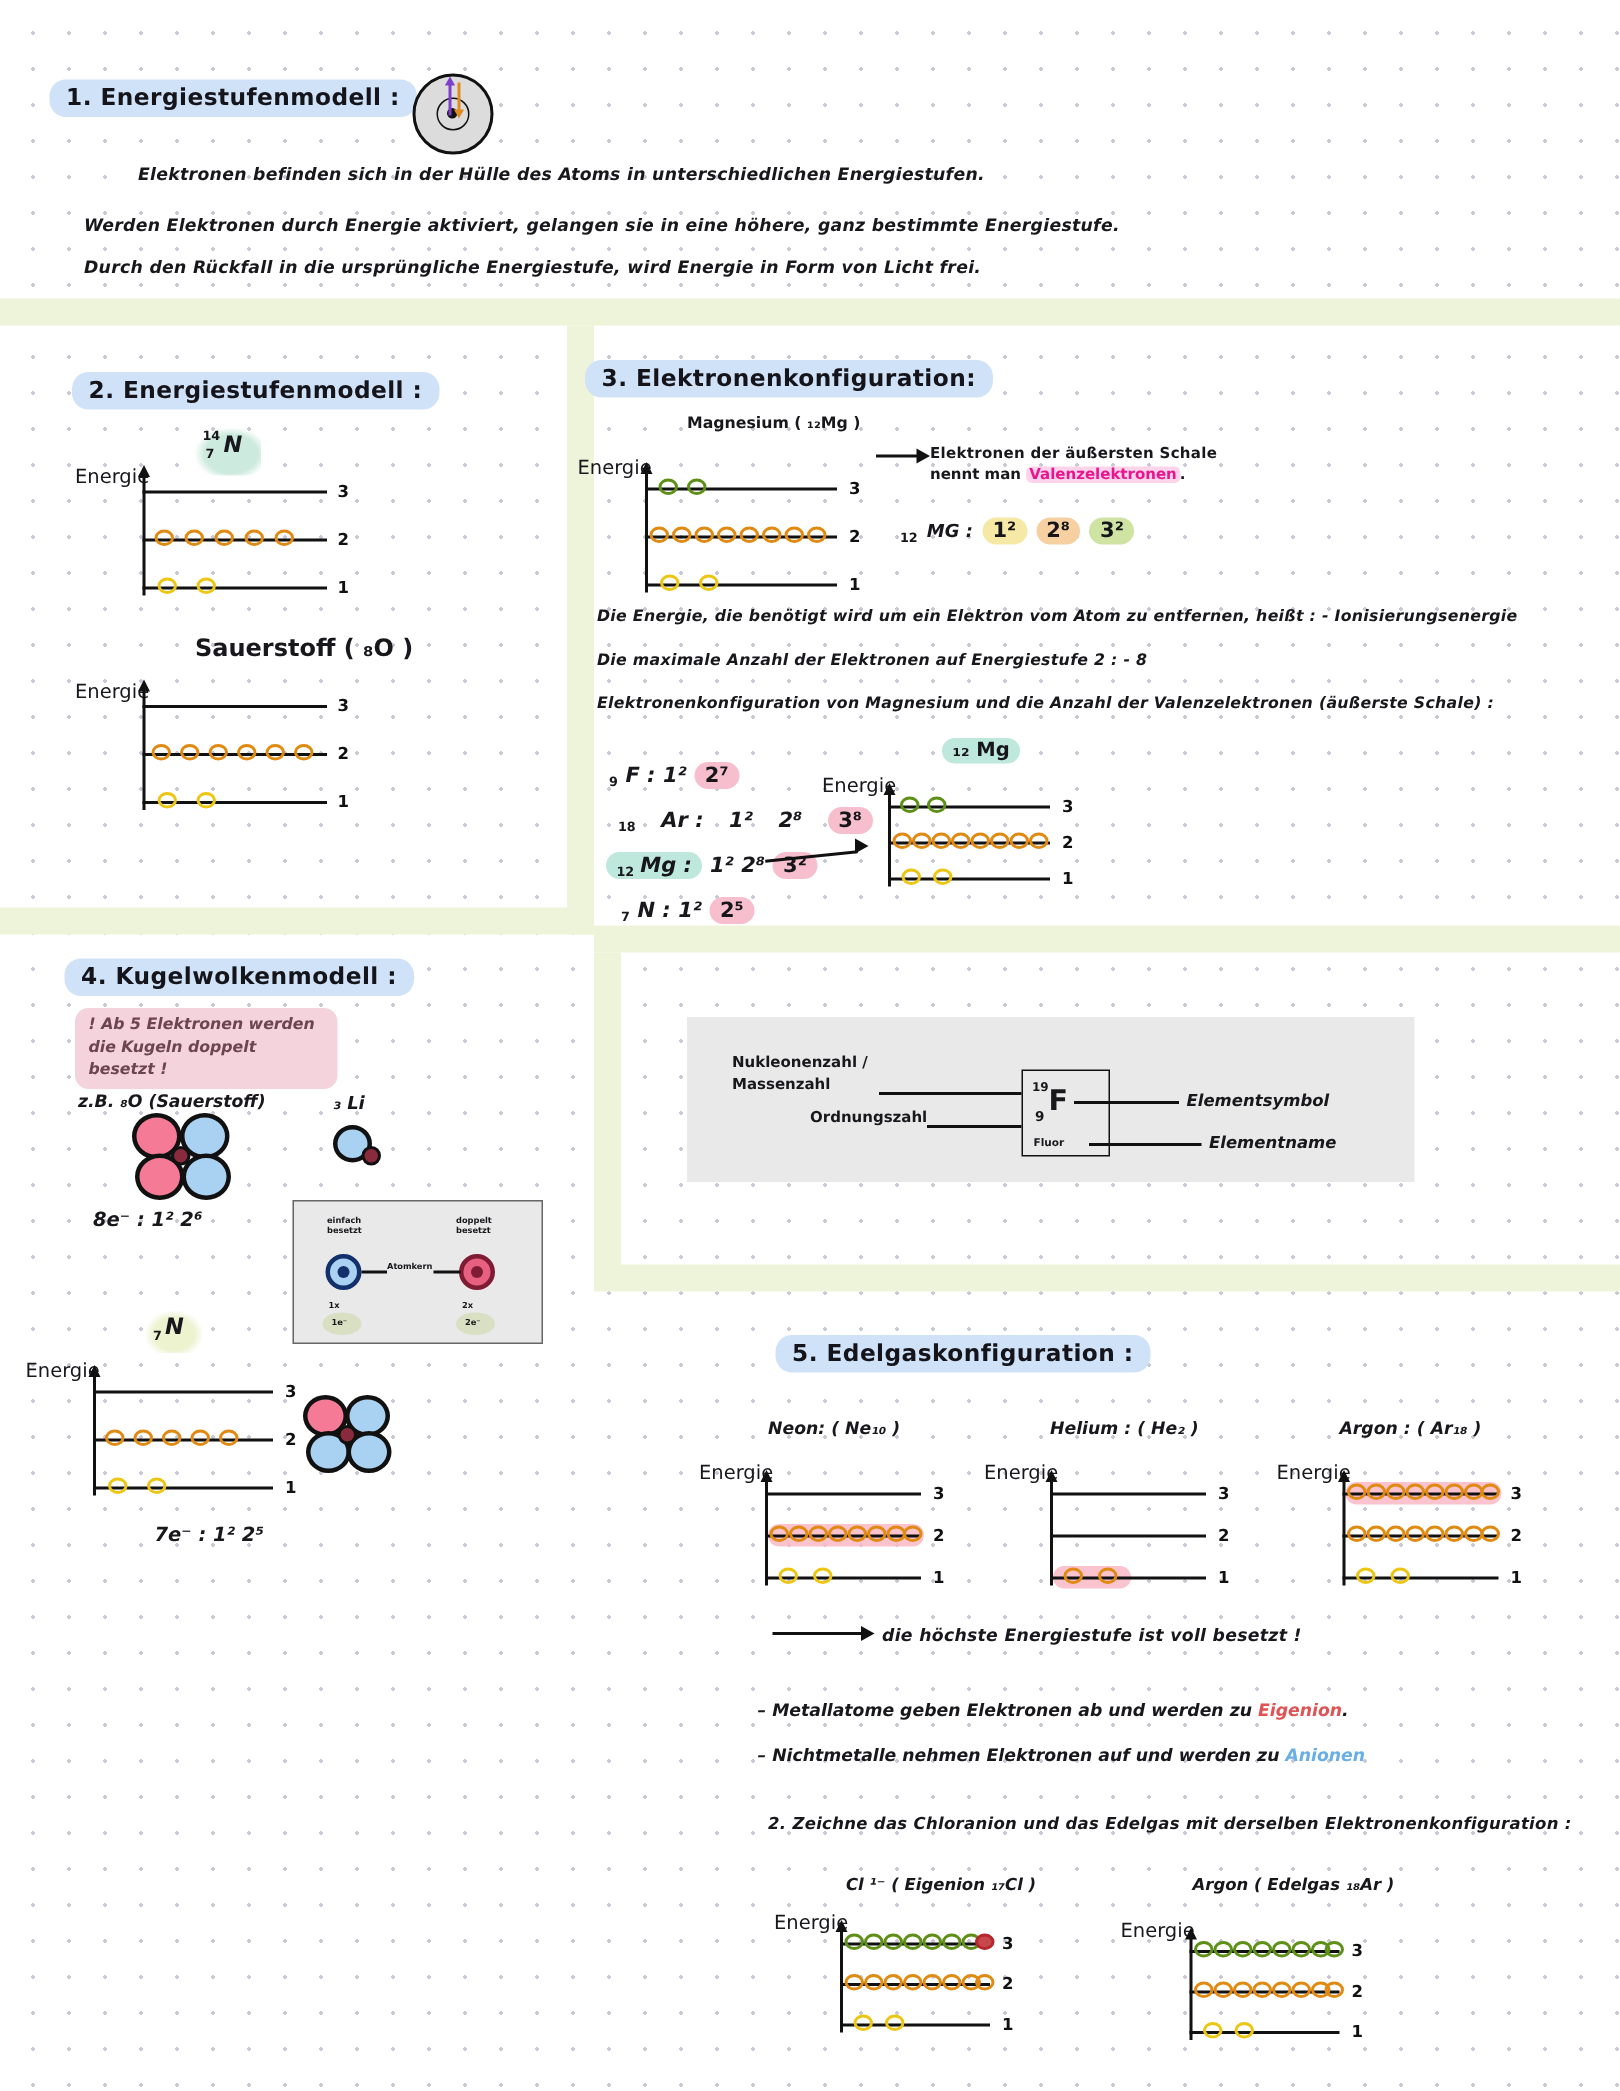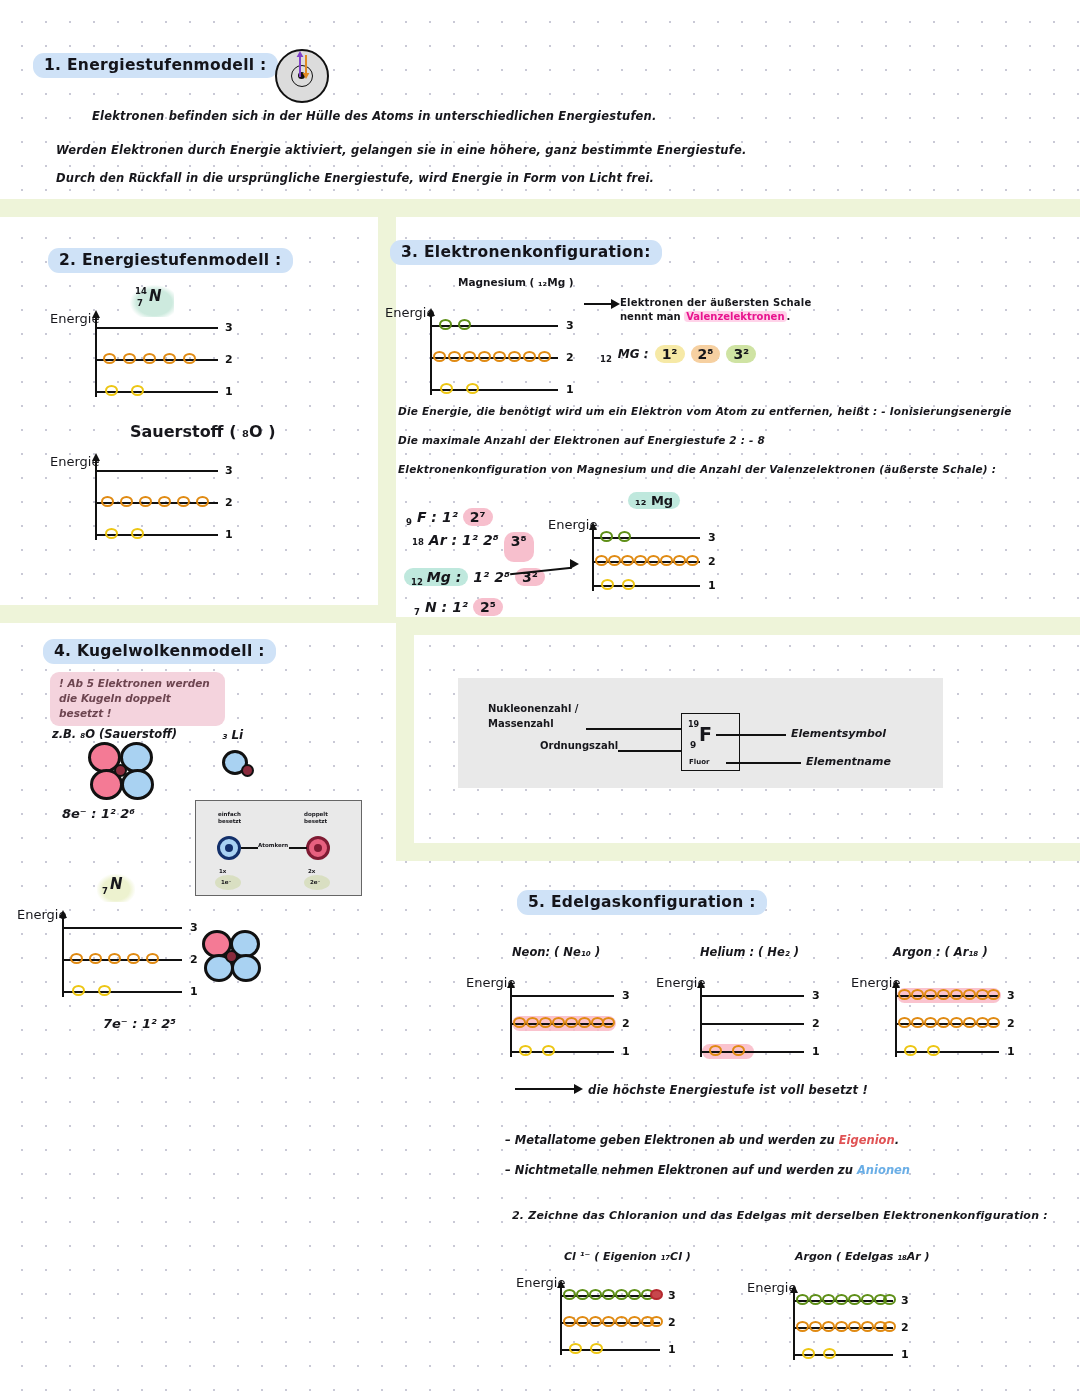--- a/index.html
+++ b/index.html
@@ -215,21 +215,21 @@
 <div class="ptext" style="left:398px;top:434px;font-size:10.5px;">Die maximale Anzahl der Elektronen auf Energiestufe 2 : - 8</div>
 <div class="ptext" style="left:398px;top:463px;font-size:10.5px;">Elektronenkonfiguration von Magnesium und die Anzahl der Valenzelektronen (äußerste Schale) :</div>
 
 <div style="position:absolute;left:398px;top:502px;">
   <div style="position:relative;height:30px;padding-left:8px;display:flex;align-items:center;gap:5px;">
     <span class="tiny" style="position:relative;top:5px;">9</span>
     <span class="lbl" style="position:relative;font-size:14px;font-style:italic;">F :</span>
     <span class="lbl" style="position:relative;font-size:14px;font-style:italic;">1²</span>
     <span class="hlpill hl-pink" style="position:relative;font-size:14px;">2⁷</span>
   </div>
-  <div style="position:relative;height:30px;padding-left:14px;display:flex;gap:5px;">
+  <div style="position:relative;height:30px;padding-left:14px;display:flex;align-items:center;gap:17px;">
     <span class="tiny" style="position:relative;top:5px;">18</span>
     <span class="lbl" style="position:relative;font-size:14px;font-style:italic;">Ar :</span>
     <span class="lbl" style="position:relative;font-size:14px;font-style:italic;">1²</span>
     <span class="lbl" style="position:relative;font-size:14px;font-style:italic;">2⁸</span>
     <span class="hlpill hl-pink" style="position:relative;font-size:14px;">3⁸</span>
   </div>
   <div style="position:relative;height:30px;padding-left:6px;display:flex;align-items:center;gap:5px;">
     <span class="hlpill hl-green" style="position:relative;display:flex;align-items:center;gap:4px;">
       <span class="tiny" style="position:relative;top:5px;">12</span>
       <span style="font-size:14px;font-style:italic;">Mg :</span>

